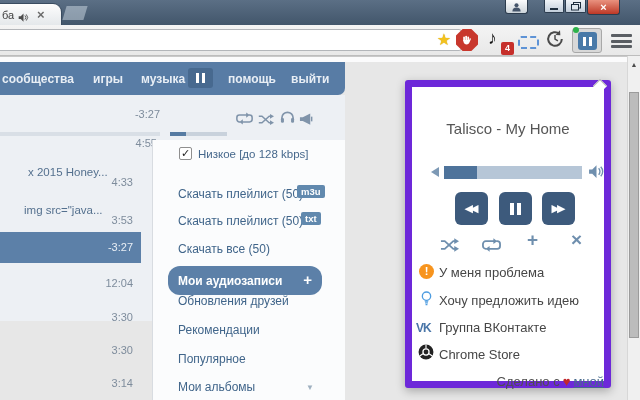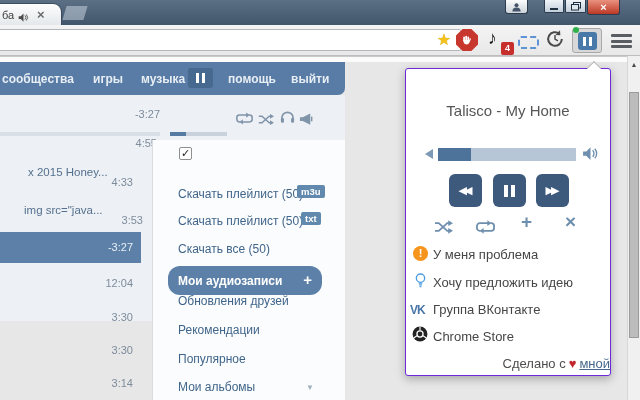--- a/index.html
+++ b/index.html
@@ -47,41 +47,41 @@
   #leftcol{position:absolute;left:0;top:95px;width:345px;height:226px;background:#edf0f4}
   #ptime{position:absolute;right:185px;top:13px;font-size:11px;color:#7e8c9c}
   #ptrack{position:absolute;left:0;top:37px;width:160px;height:4px;background:#d9dfe6}
   #pvol{position:absolute;left:170px;top:37px;width:57px;height:4px;background:#c9d2dc}
   #pvolfill{width:16px;height:4px;background:#567ba2}
   .pic{position:absolute;color:#8094aa}
   #ic-repeat{left:236px;top:16px}#ic-shuffle{left:258px;top:17px}#ic-head{left:280px;top:15px}#ic-mega{left:299px;top:16px}
 
   #playlist{position:absolute;left:0;top:45px;width:160px;height:260px}
   .dur{position:absolute;font-size:11px;color:#7e8c9c}
-  #d0{right:3px;top:-3px}#d1{right:27px;top:36px}#d2{right:17px;top:74px}
+  #d0{right:3px;top:-3px}#d1{right:27px;top:36px}#d2{right:27px;top:74px}
   #d4{right:27px;top:137px}#d5{right:27px;top:171px}#d6{right:27px;top:204px}#d7{right:27px;top:237px}
   .pl-title{position:absolute;font-size:11.5px;color:#54708e;white-space:nowrap}
   #t1{left:28px;top:26px}#t2{left:24px;top:64px}
   #playingrow{position:absolute;left:0;top:92px;width:141px;height:31px;background:#5c80a8}
   #d3{position:absolute;right:8px;top:9px;font-size:11px;color:#e8eef5}
 
   #menucol{position:absolute;left:152px;top:45px;width:193px;height:260px;background:#fbfcfd;border-left:1px solid #d8dce1}
   #qbox{position:absolute;left:26px;top:7px;width:13px;height:13px;background:#fff;border:1px solid #8f8f8f;border-radius:2px;font-size:11px;line-height:11px;text-align:center;color:#222}
   #qlabel{position:absolute;left:45px;top:8px;font-size:11.5px;color:#46688c}
   .menu-item{position:absolute;left:25px;font-size:12px;color:#40658a;white-space:nowrap}
   #m0{top:47px}#m1{top:74px}#m2{top:102px}#m4{top:154px}#m5{top:183px}#m6{top:212px}#m7{top:240px}
   .badge{position:absolute;background:#6189ae;color:#fff;font-size:9.5px;font-weight:bold;border-radius:2px;padding:1px 4px}
   #b0{left:144px;top:45px}#b1{left:148px;top:72px}
   #activeitem{position:absolute;left:15px;top:126px;width:154px;height:29px;background:#5c80a8;border-radius:12px}
   #activeitem .lbl{position:absolute;left:10px;top:8px;font-size:12px;font-weight:bold;color:#fff}
   #activeitem .plus{position:absolute;right:10px;top:5px;font-size:15px;font-weight:bold;color:#fff}
   #m7arrow{position:absolute;left:153px;top:243px;font-size:8px;color:#9fb0c0}
 
   
-  #popup{position:absolute;left:405px;top:68px;width:206px;height:308px;background:#fff;border:1px solid #6d28d9;border-radius:3px;box-shadow:0 3px 10px rgba(0,0,0,.28)}
+  #popup{position:absolute;left:405px;top:80px;width:206px;height:308px;background:#fff;border:7px solid #6d28d9;border-radius:3px;box-shadow:0 3px 10px rgba(0,0,0,.28)}
   #caret{position:absolute;left:183px;top:-6px;width:10px;height:10px;background:#fff;border-left:1px solid #b5b5b5;border-top:1px solid #b5b5b5;transform:rotate(45deg)}
   #ptitle{position:absolute;top:33px;width:100%;text-align:center;font-size:15px;color:#565656}
   #vol-left{position:absolute;left:19px;top:80px;width:0;height:0;border-top:5px solid transparent;border-bottom:5px solid transparent;border-right:8px solid #7d99b5}
   #volbar{position:absolute;left:32px;top:79px;width:138px;height:13px;background:#b6c6d7}
   #volfill{width:33px;height:13px;background:#4e739b}
   #vol-speaker{position:absolute;left:176px;top:77px;color:#6f8fae}
   .tbtn{position:absolute;top:105px;width:33px;height:33px;background:#3d5a7c;border-radius:6px;display:flex;align-items:center;justify-content:center;color:#fff}
   #b-rew{left:43px}#b-pause{left:87px}#b-fwd{left:130px}
   .trg{font-size:11px;letter-spacing:-3px;padding-right:3px}
   .ppb{width:4px;height:12px;background:#fff}
@@ -226,20 +226,21 @@
       <span id="d3">-3:27</span>
     </div>
     <span class="dur" id="d4">12:04</span>
     <span class="dur" id="d5">3:30</span>
     <span class="dur" id="d6">3:30</span>
     <span class="dur" id="d7">3:14</span>
   </div>
 
   <div id="menucol">
     <span id="qbox">✓</span>
+    <span id="qlabel">Низкое [до 128 kbps]</span>
     <span class="menu-item" id="m0">Скачать плейлист (50)</span>
     <span class="badge" id="b0">m3u</span>
     <span class="menu-item" id="m1">Скачать плейлист (50)</span>
     <span class="badge" id="b1">txt</span>
     <span class="menu-item" id="m2">Скачать все (50)</span>
     <div id="activeitem">
       <span class="lbl">Мои аудиозаписи</span>
       <span class="plus">+</span>
     </div>
     <span class="menu-item" id="m5">Рекомендации</span>

